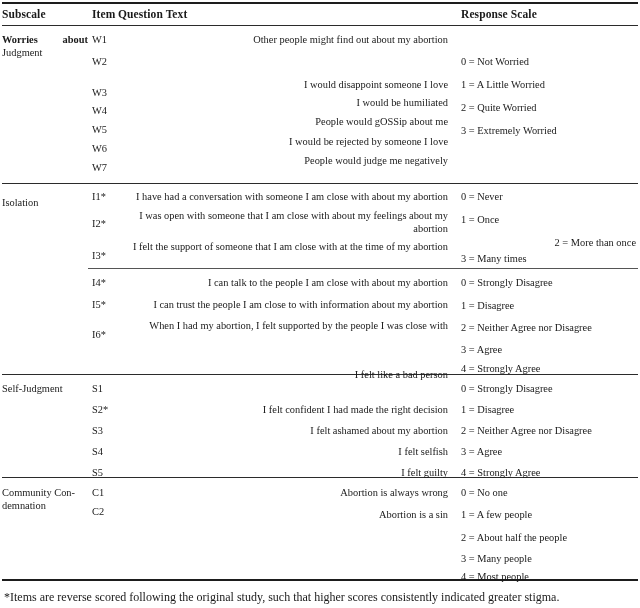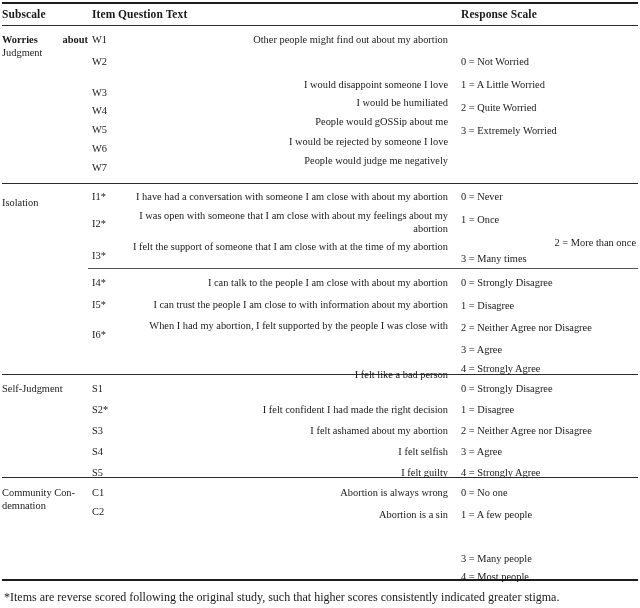--- a/index.html
+++ b/index.html
@@ -179,18 +179,19 @@
   <div class="cell subscale nojust" style="left:2px; top:499px;">demnation</div>
 
   <div class="cell item" style="left:92px; top:486px;">C1</div>
   <div class="cell item" style="left:92px; top:492px;margin-top:13px;">C2</div>
 
   <div class="cell qtext" style="top:486px;">Abortion is always wrong</div>
   <div class="cell qtext" style="top:508px;">Abortion is a sin</div>
 
   <div class="cell scale" style="top:486px;">0 = No one</div>
   <div class="cell scale" style="top:508px;">1 = A few people</div>
+  <div class="cell scale" style="top:531px;">2 = About half the people</div>
   <div class="cell scale" style="top:552px;">3 = Many people</div>
   <div class="cell scale" style="top:570px;">4 = Most people</div>
 
   <div class="footnote" style="top:591px;">*Items are reverse scored following the original study, such that higher scores consistently indicated greater stigma.</div>
 
 </div>
 
 </body></html>

